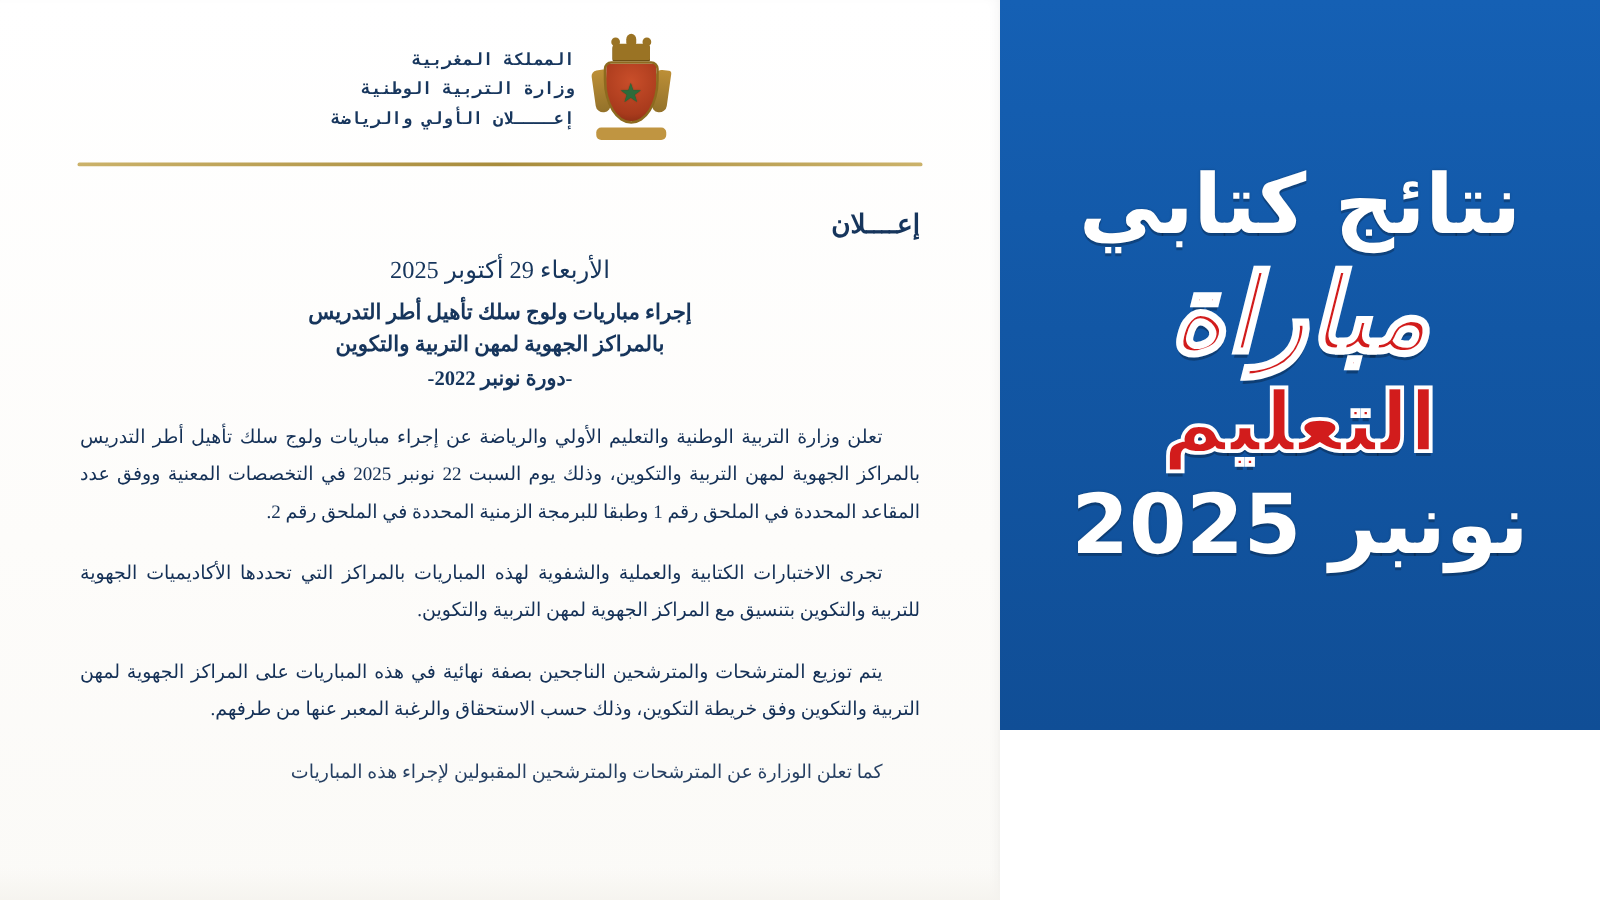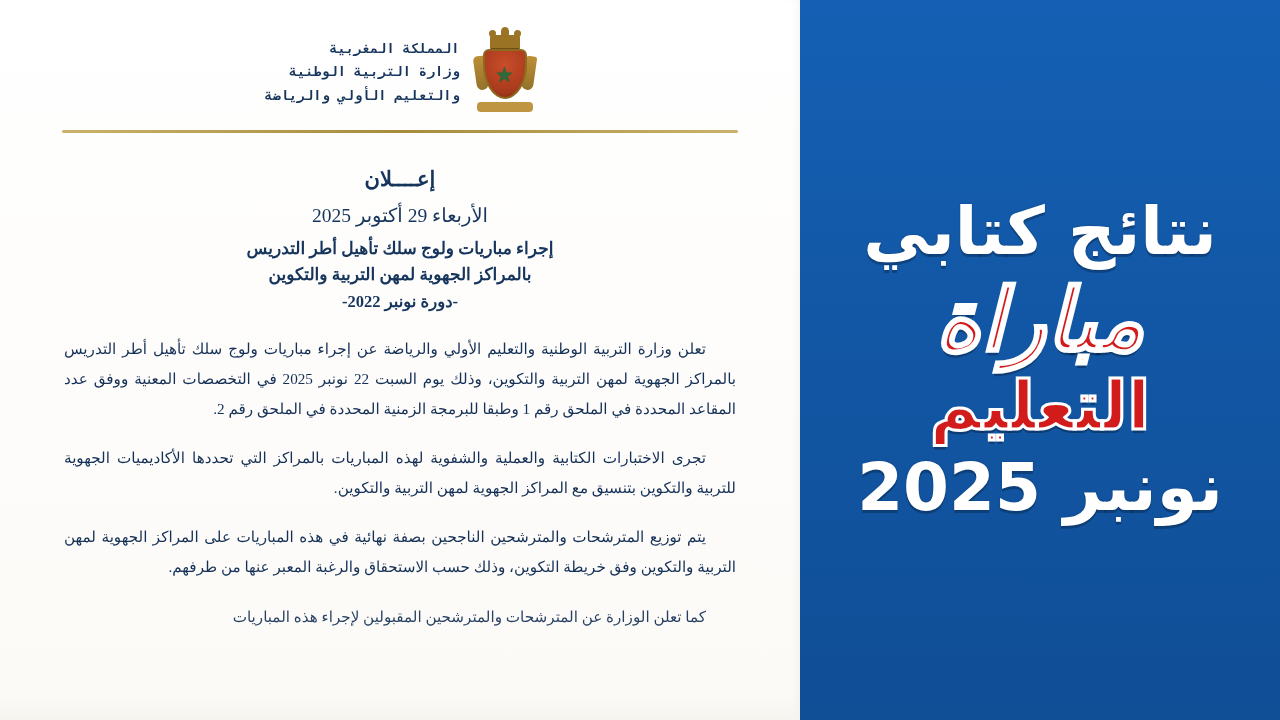--- a/index.html
+++ b/index.html
@@ -164,21 +164,21 @@
     border-radius: 2px;
   }
 
   
   .doc-body {
     padding: 18px 64px 0 64px;
     direction: rtl;
     color: #16355c;
   }
   .announce {
-    text-align: center;
+    text-align: right;
     font-size: 21px;
     font-weight: 700;
     letter-spacing: 8px;
     margin: 16px 0 12px 0;
     color: #16355c;
   }
   .t-date {
     text-align: center;
     font-size: 19.5px;
     font-weight: 400;
@@ -219,21 +219,21 @@
     background: linear-gradient(180deg, rgba(253,253,250,0) 0%, rgba(245,243,238,.85) 100%);
     pointer-events: none;
   }
 
   
   .banner {
     position: absolute;
     right: 0;
     top: 0;
     width: 480px;
-    height: 720px;
+    height: 584px;
     background: #1257a5;
     background: linear-gradient(180deg,#1560b4 0%,#1257a5 45%,#104e96 100%);
     display: flex;
     flex-direction: column;
     align-items: center;
     justify-content: center;
     gap: 2px;
     padding: 0 14px;
     box-sizing: border-box;
     direction: rtl;
@@ -291,21 +291,21 @@
           <div class="lion-r"></div>
           <div class="shield">
             <div class="star">★</div>
           </div>
           <div class="ribbon"></div>
         </div>
 
         <div class="ministry-ar">
           <div>المملكة المغربية</div>
           <div>وزارة التربية الوطنية</div>
-          <div>والتعليم الأولي والرياضة</div>
+          <div>إعــــلان الأولي والرياضة</div>
         </div>
 
       </div>
 
       <div class="rule"></div>
 
       <div class="doc-body">
 
         <div class="announce">إعــــلان</div>
 

